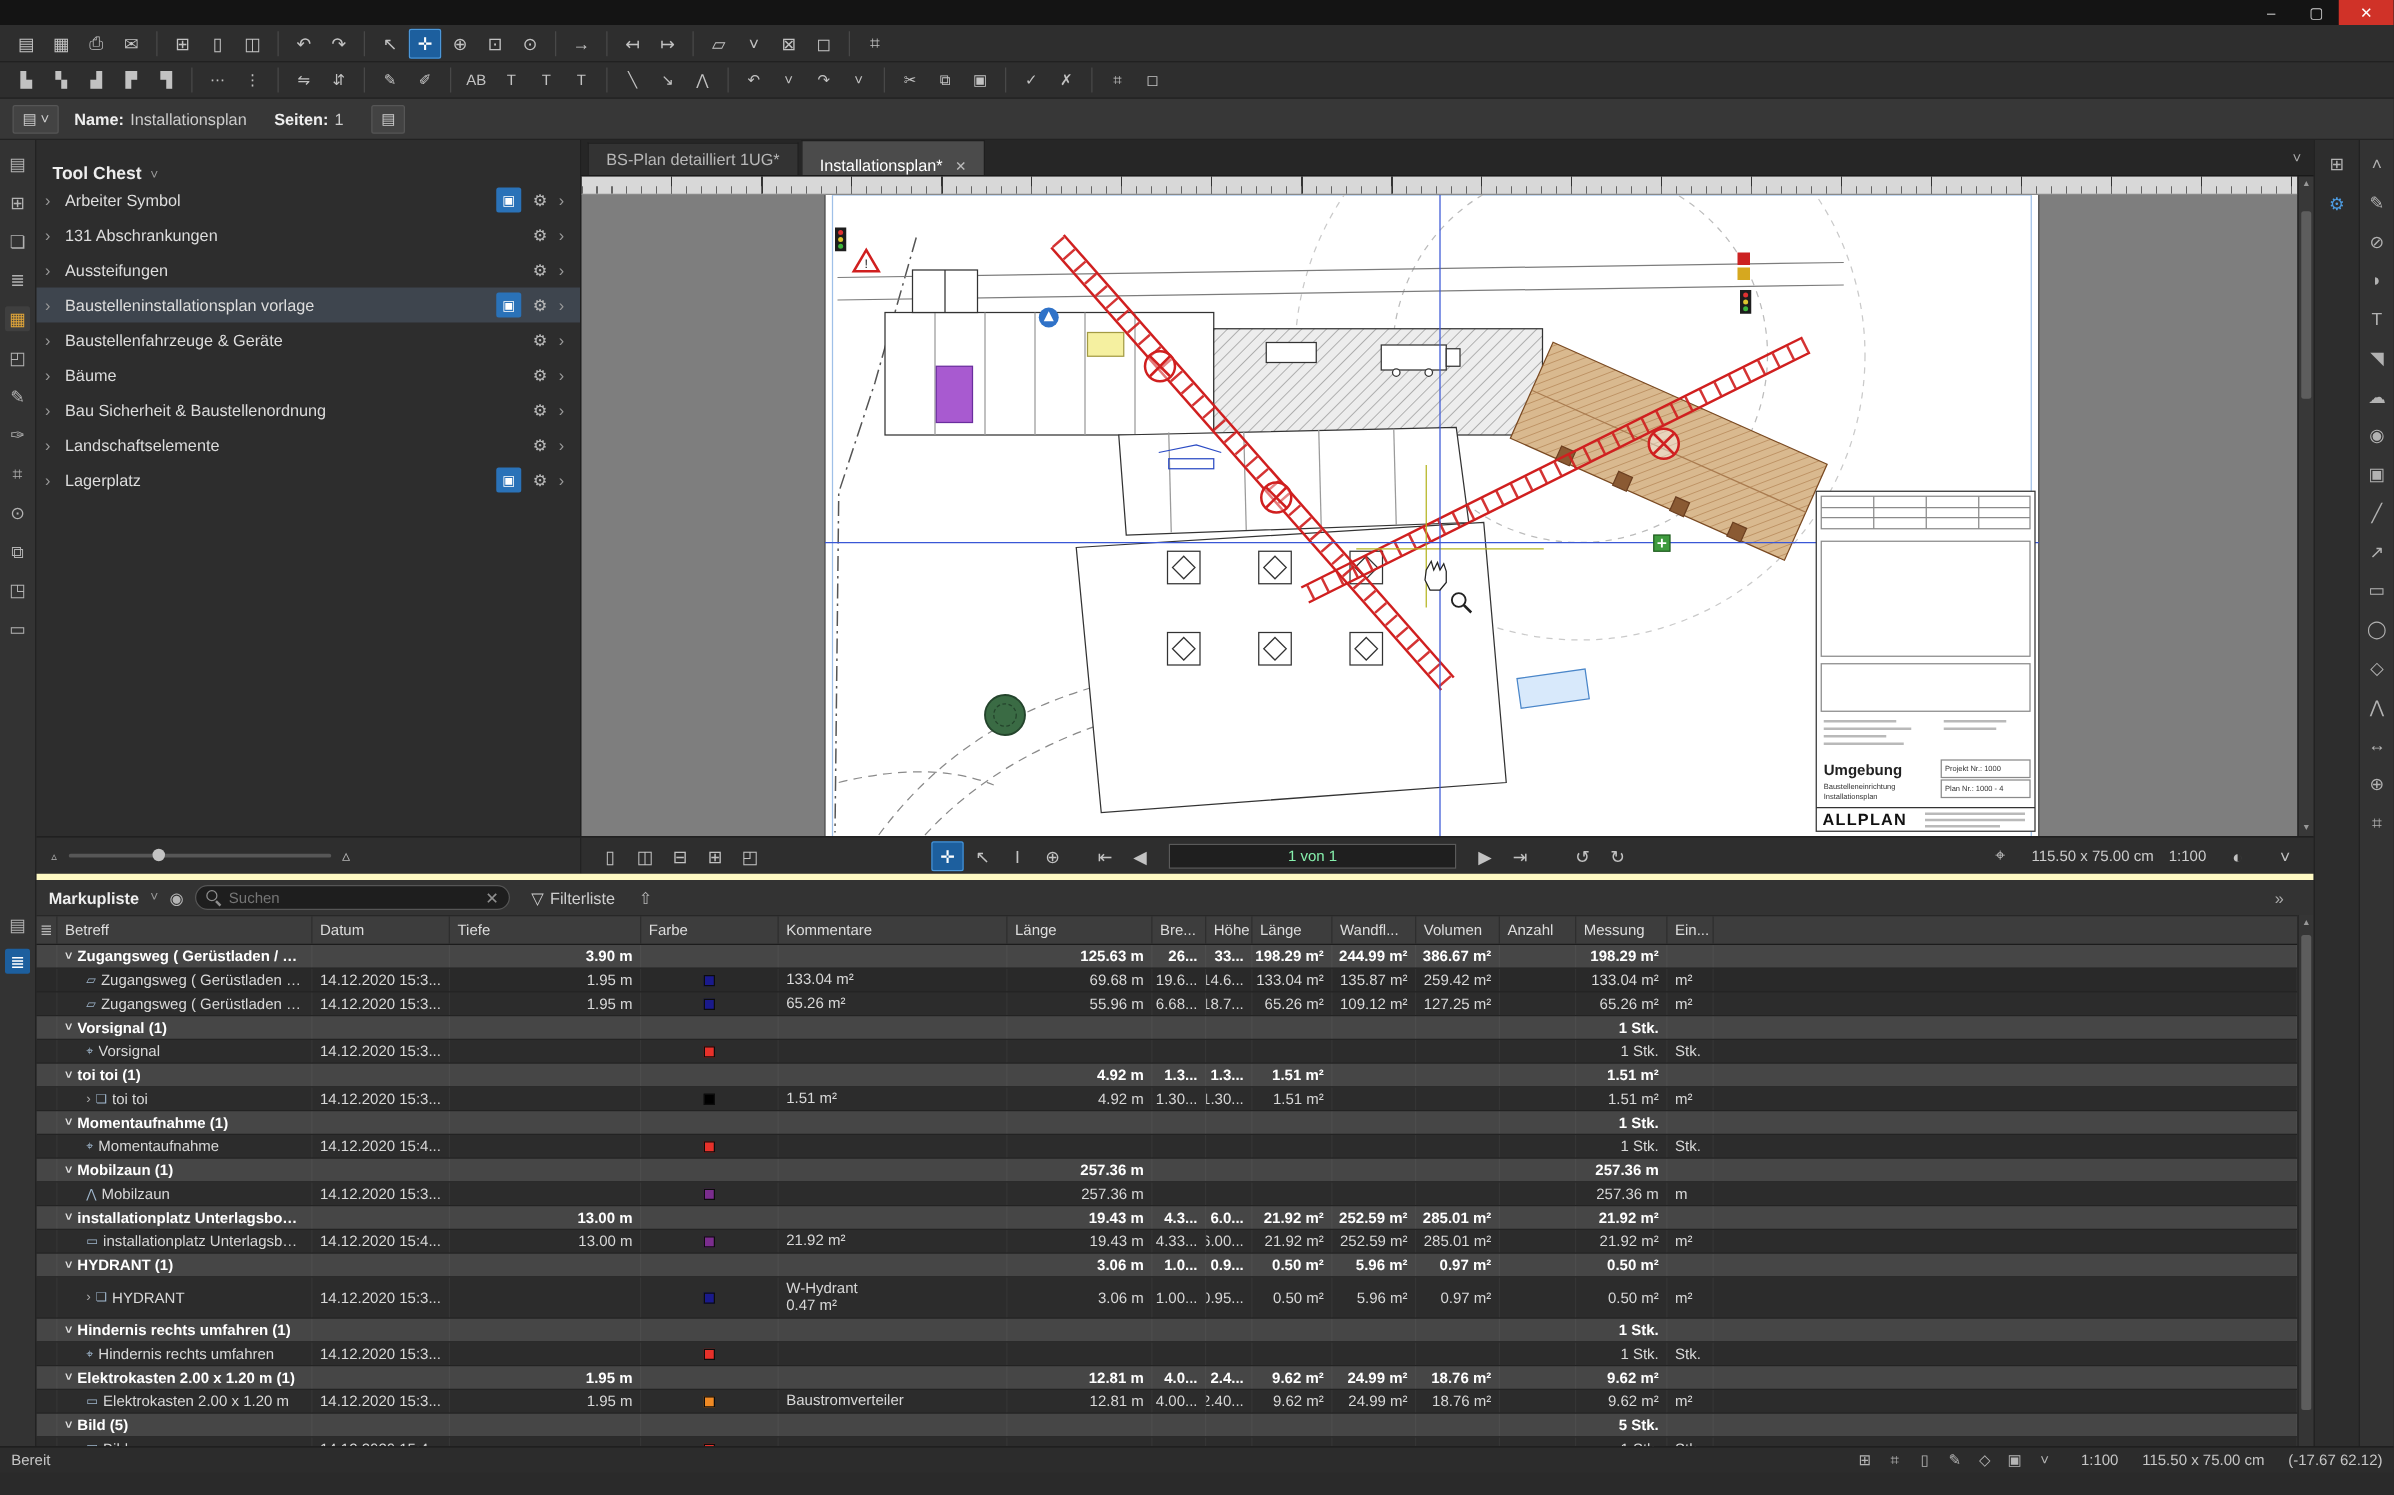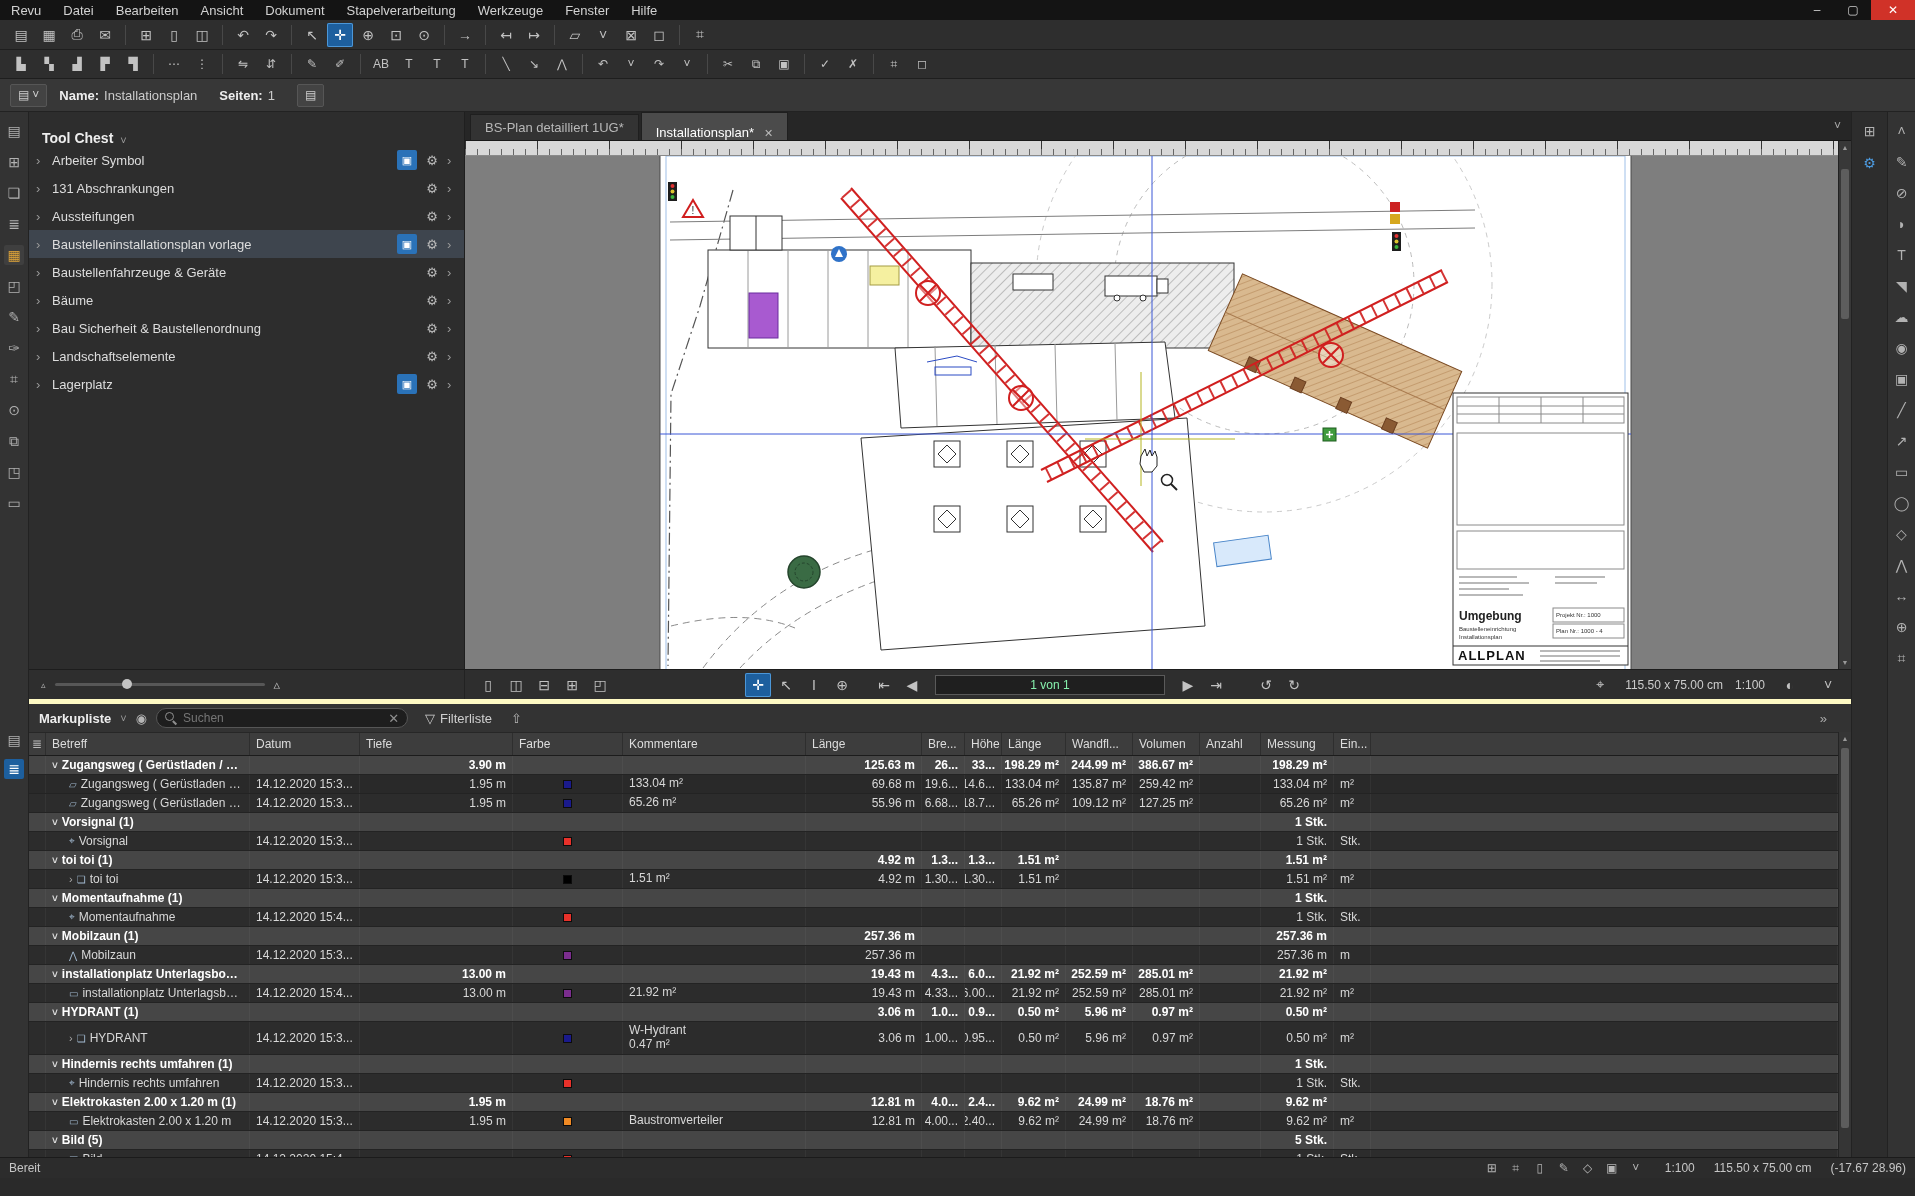--- a/index.html
+++ b/index.html
@@ -121,32 +121,20 @@
   
   #statusbar { position:absolute; left:0; top:1157px; width:1915px; height:21px; background:#2c2c2c; border-top:1px solid #1b1b1b; display:flex; align-items:center; font-size:12px; color:#c6c6c6; padding:0 9px; z-index:30; }
   .st-right { margin-left:auto; display:flex; align-items:center; gap:9px; }
   .st-text { margin-left:10px; }
   .st-ico { width:20px; height:17px; display:flex; align-items:center; justify-content:center; color:#b5b5b5; font-size:12px; }
 </style>
 </head>
 <body>
 
 <div id="menubar">
-  <div style="display:flex;height:100%">
-
-  <div class="menu-item">Revu</div>
-      <div class="menu-item">Datei</div>
-      <div class="menu-item">Bearbeiten</div>
-      <div class="menu-item">Ansicht</div>
-      <div class="menu-item">Dokument</div>
-      <div class="menu-item">Stapelverarbeitung</div>
-      <div class="menu-item">Werkzeuge</div>
-      <div class="menu-item">Fenster</div>
-      <div class="menu-item">Hilfe</div>
-    </div>
   <div class="win-controls">
     <div class="win-btn">–</div>
     <div class="win-btn">▢</div>
     <div class="win-btn close">✕</div>
   </div>
 </div>
 
 <div id="toolbar1" class="toolbar">
 
     <div class="tbtn">
@@ -1514,15 +1502,15 @@
         </div>
         <div class="st-ico">
           <span>▣</span>
         </div>
         <div class="st-ico">
           <span>˅</span>
         </div>
       </div>
     <span class="st-text">1:100</span>
     <span class="st-text">115.50 x 75.00 cm</span>
-    <span class="st-text">(-17.67 28.96)</span>
+    <span class="st-text">(-17.67 62.12)</span>
   </div>
 </div>
 
 </body></html>

